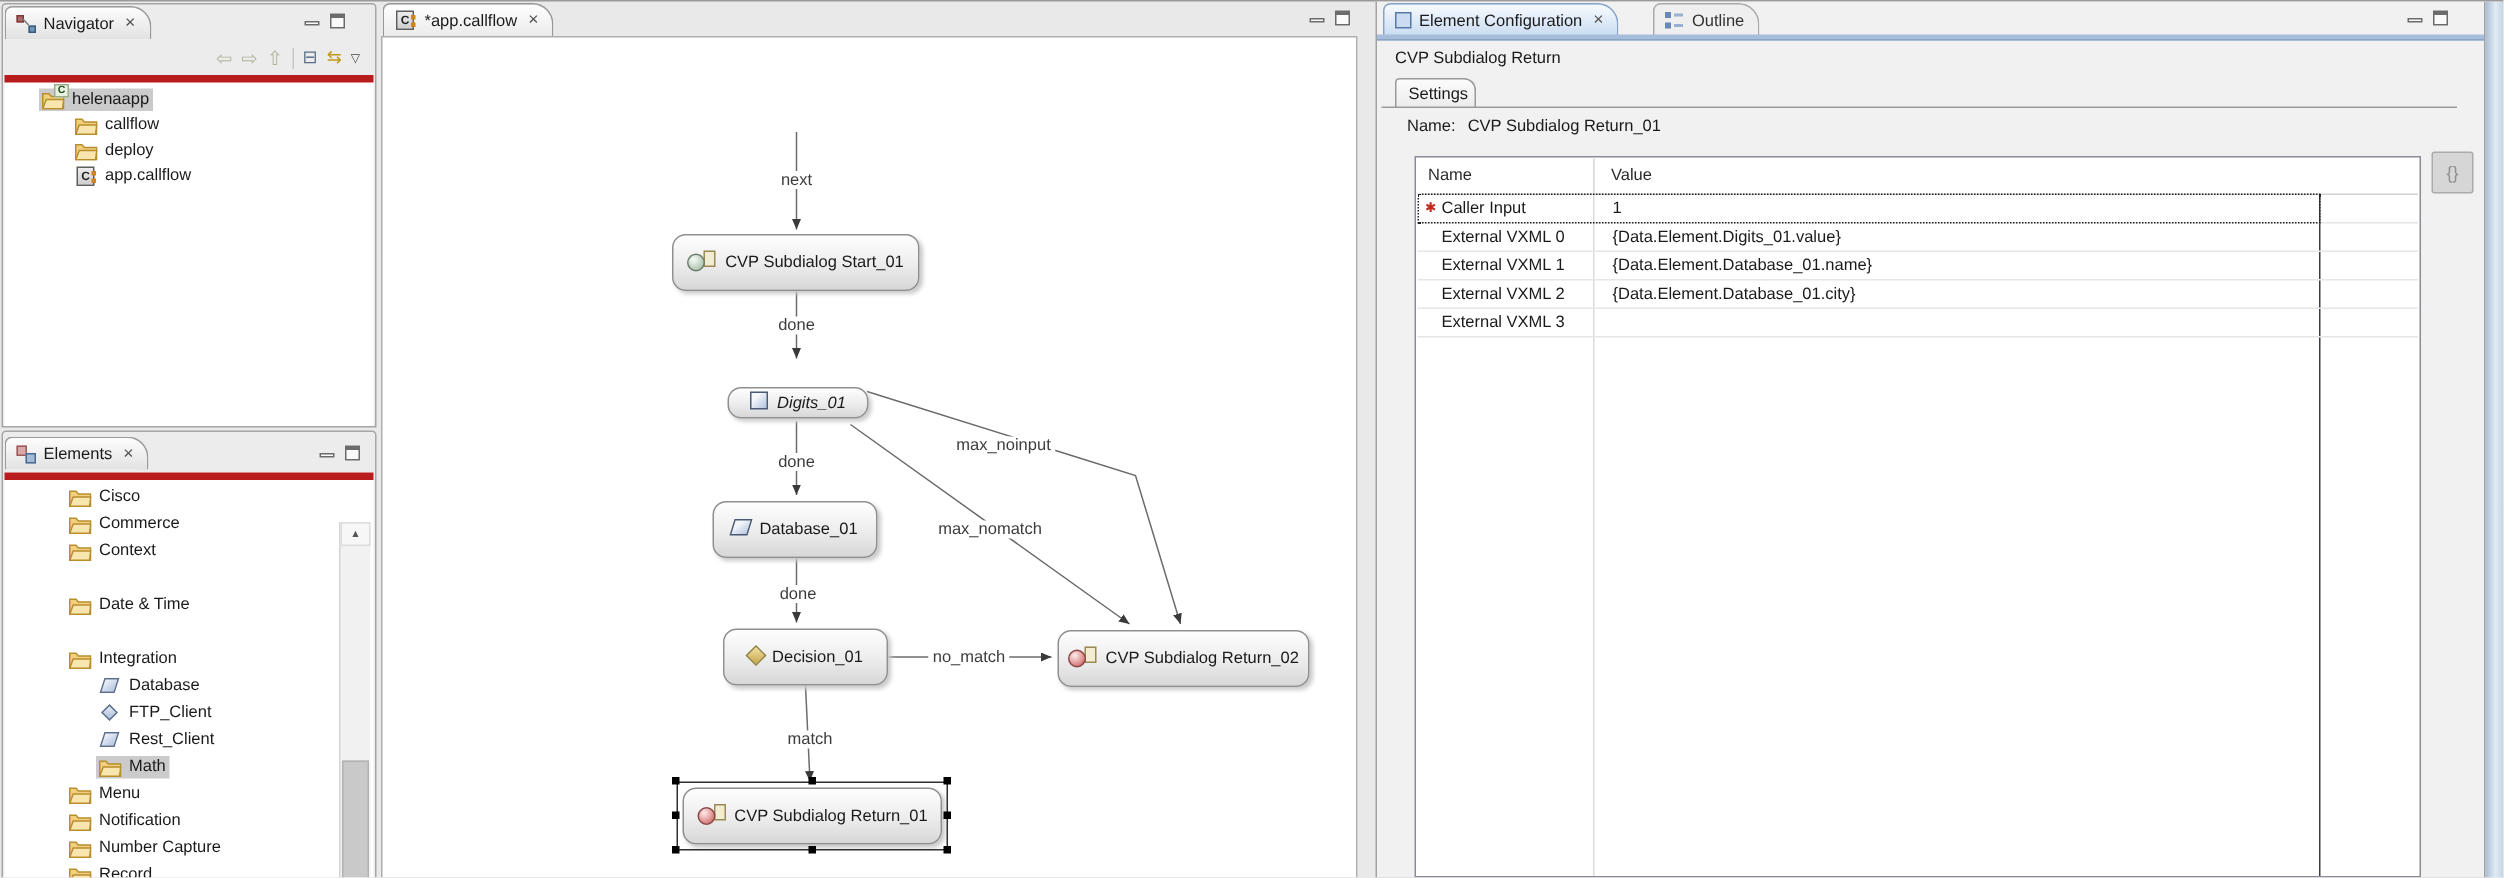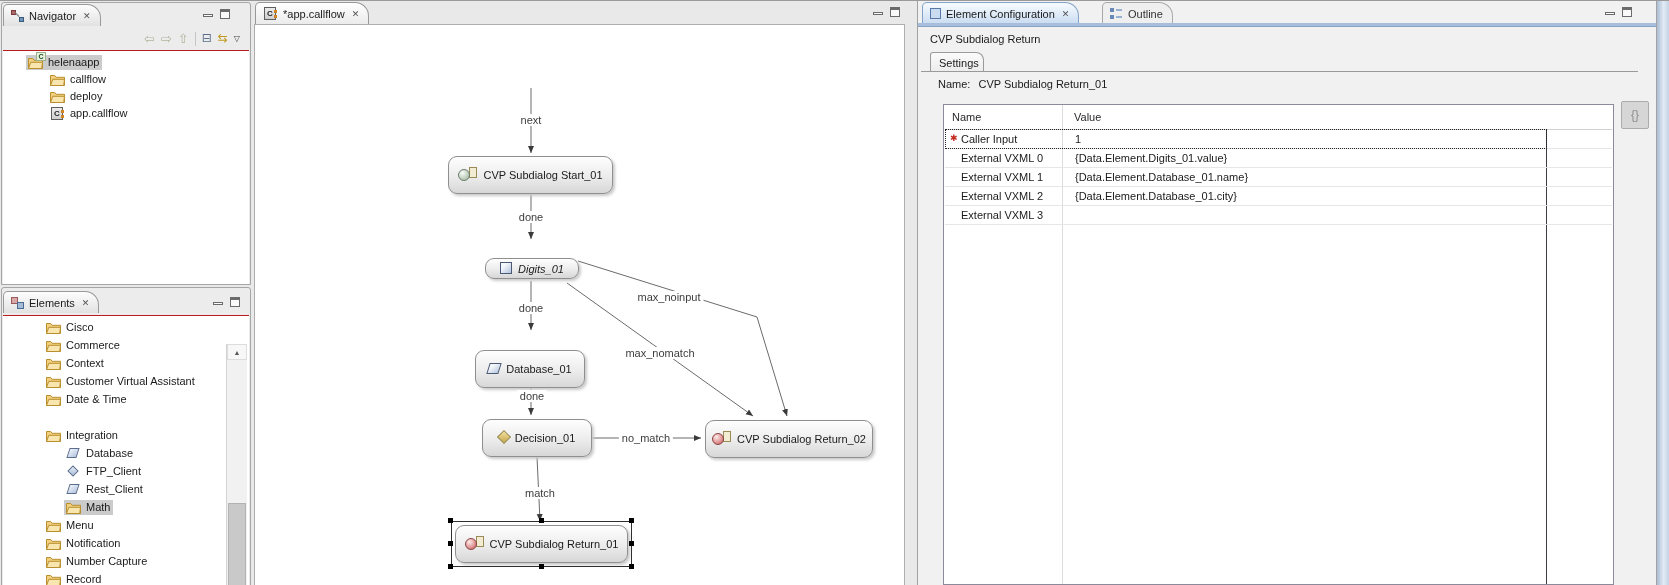--- a/index.html
+++ b/index.html
@@ -15,21 +15,21 @@
     position:absolute; top:1px; height:22px; display:flex; align-items:center; gap:5px;
     padding:0 9px 0 7px; background:linear-gradient(180deg,#fdfdfd,#e2e2e2);
     border:1px solid #9a9a9a; border-bottom:none; border-radius:5px 14px 0 0; white-space:nowrap;
   }
   .vtab.blue { background:linear-gradient(180deg,#f3f8fd 10%,#c9dcf1); border-color:#84a3c6; }
   .vtab.inactive { background:#efefef; border-color:#aaa; color:#333; }
   .closex { font-size:9px; color:#555; margin-left:2px; cursor:default; }
   .minmax { position:absolute; display:flex; gap:7px; top:6px; }
   .ic-min { width:10px; height:3px; border:1px solid #6b6b6b; background:#fafafa; margin-top:5px; }
   .ic-max { width:10px; height:10px; border:1px solid #6b6b6b; border-top:3px solid #6b6b6b; background:#fafafa; }
-  .content { position:absolute; background:#fff; border-top:1px solid #b91c1c; }
+  .content { position:absolute; background:#fff; border-top:5px solid #b91c1c; }
   
   .toolbar { position:absolute; left:0; right:0; top:24px; height:23px; display:flex; justify-content:flex-end; align-items:center; gap:6px; padding-right:10px; }
   .tbi { font-size:13px; line-height:13px; color:#b3b39e; }
   .tbi.dark { color:#5a6f8a; font-size:12px; }
   .tbi.gold { color:#c09a1e; font-size:12px; }
   .tbi.menu { color:#444; font-size:8px; }
   .tbsep { width:1px; height:14px; background:#c6c6c6; }
   
   .trow { position:absolute; left:0; right:24px; height:18px; display:flex; align-items:center; }
   .titem { display:inline-flex; align-items:center; gap:5px; padding:1px 3px 1px 1px; }
@@ -220,31 +220,20 @@
             <span class="titem">
               <span class="ticon">
                 <svg width="15" height="13" viewBox="0 0 15 13">
                   <path d="M0.5 2.5 h4.2 l1.5 1.8 h8.3 v8.2 h-14 z" fill="#f1cf7e" stroke="#b98f2e"></path>
                   <path d="M0.5 12.5 l2.3-6.2 h11.7 l-0.8 6.2 z" fill="#f9e6ae" stroke="#b98f2e"></path>
                 </svg>
               </span>
               <span>Context</span>
             </span>
           </div>
-          <div class="trow" style="top: 56px; padding-left: 41px;">
-            <span class="titem">
-              <span class="ticon">
-                <svg width="15" height="13" viewBox="0 0 15 13">
-                  <path d="M0.5 2.5 h4.2 l1.5 1.8 h8.3 v8.2 h-14 z" fill="#f1cf7e" stroke="#b98f2e"></path>
-                  <path d="M0.5 12.5 l2.3-6.2 h11.7 l-0.8 6.2 z" fill="#f9e6ae" stroke="#b98f2e"></path>
-                </svg>
-              </span>
-              <span>Customer Virtual Assistant</span>
-            </span>
-          </div>
           <div class="trow" style="top: 74px; padding-left: 41px;">
             <span class="titem">
               <span class="ticon">
                 <svg width="15" height="13" viewBox="0 0 15 13">
                   <path d="M0.5 2.5 h4.2 l1.5 1.8 h8.3 v8.2 h-14 z" fill="#f1cf7e" stroke="#b98f2e"></path>
                   <path d="M0.5 12.5 l2.3-6.2 h11.7 l-0.8 6.2 z" fill="#f9e6ae" stroke="#b98f2e"></path>
                 </svg>
               </span>
               <span>Date &amp; Time</span>
             </span>
@@ -388,21 +377,21 @@
             <span><span class="fi comb">
                 <span class="pg"></span>
                 <span class="sph-g s"></span>
               </span></span>
             <span>CVP Subdialog Start_01</span>
           </div>
           <div class="fnode" style="left: 230px; top: 233px; width: 94px; height: 21px; font-style: italic;">
             <span><span class="fi sq-b"></span></span>
             <span>Digits_01</span>
           </div>
-          <div class="fnode" style="left: 220px; top: 309px; width: 110px; height: 38px; margin-top: 16px;">
+          <div class="fnode" style="left: 220px; top: 309px; width: 110px; height: 38px;">
             <span><span class="fi para-b"></span></span>
             <span>Database_01</span>
           </div>
           <div class="fnode" style="left: 227px; top: 394px; width: 110px; height: 38px;">
             <span><span class="fi dia-y"></span></span>
             <span>Decision_01</span>
           </div>
           <div class="fnode" style="left: 450px; top: 395px; width: 168px; height: 38px;">
             <span><span class="fi comb">
                 <span class="pg"></span>

